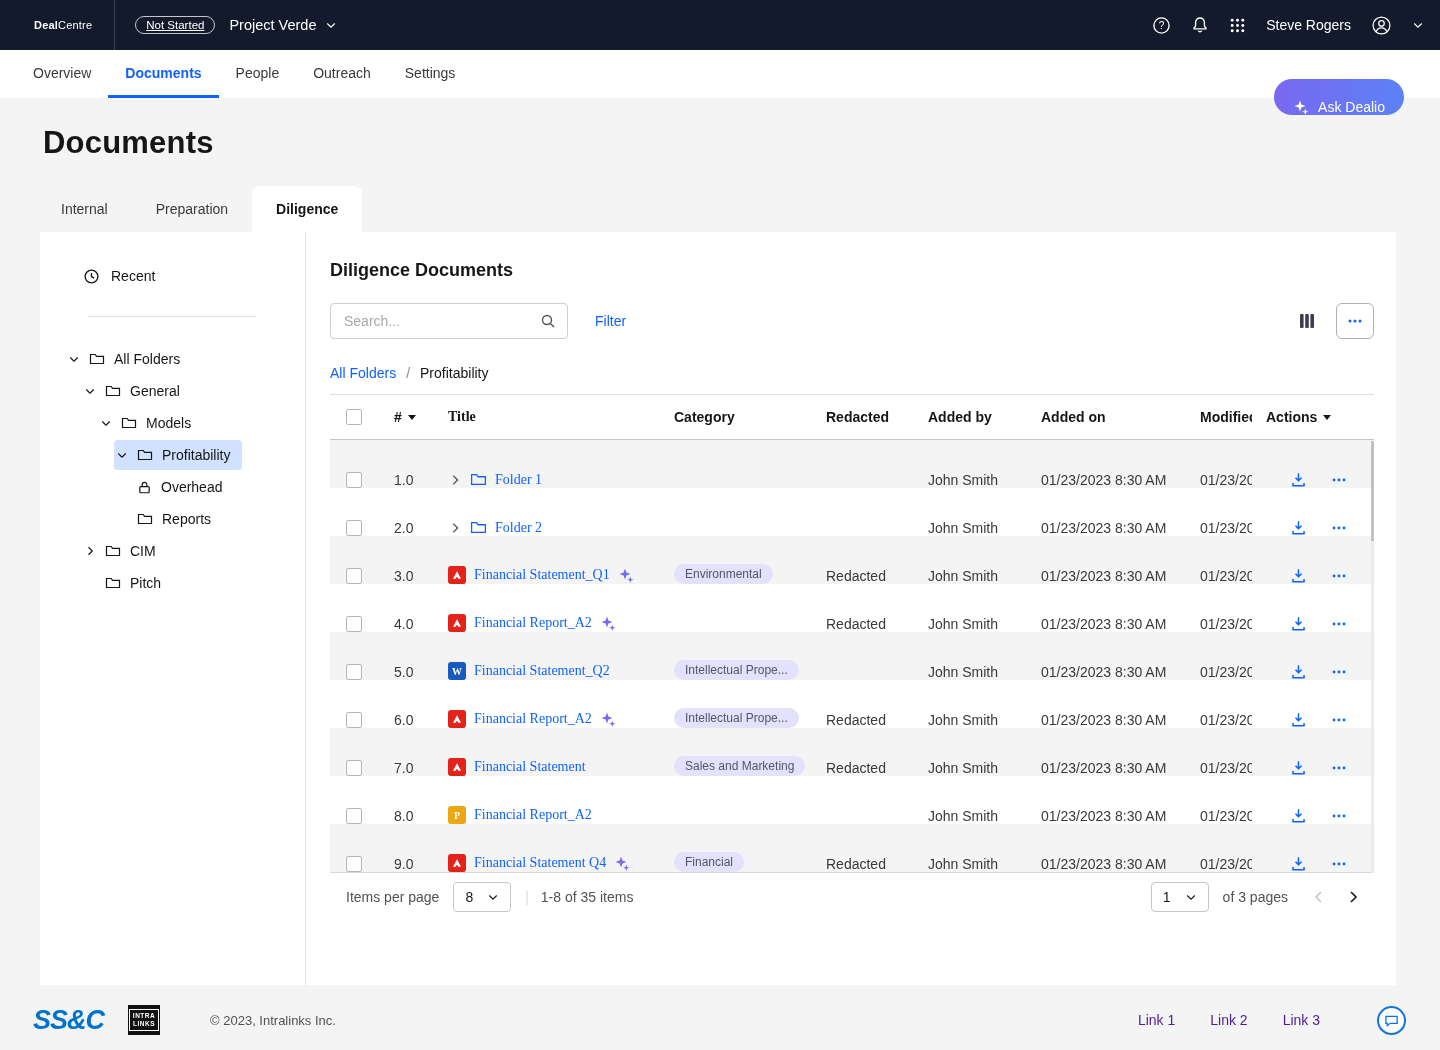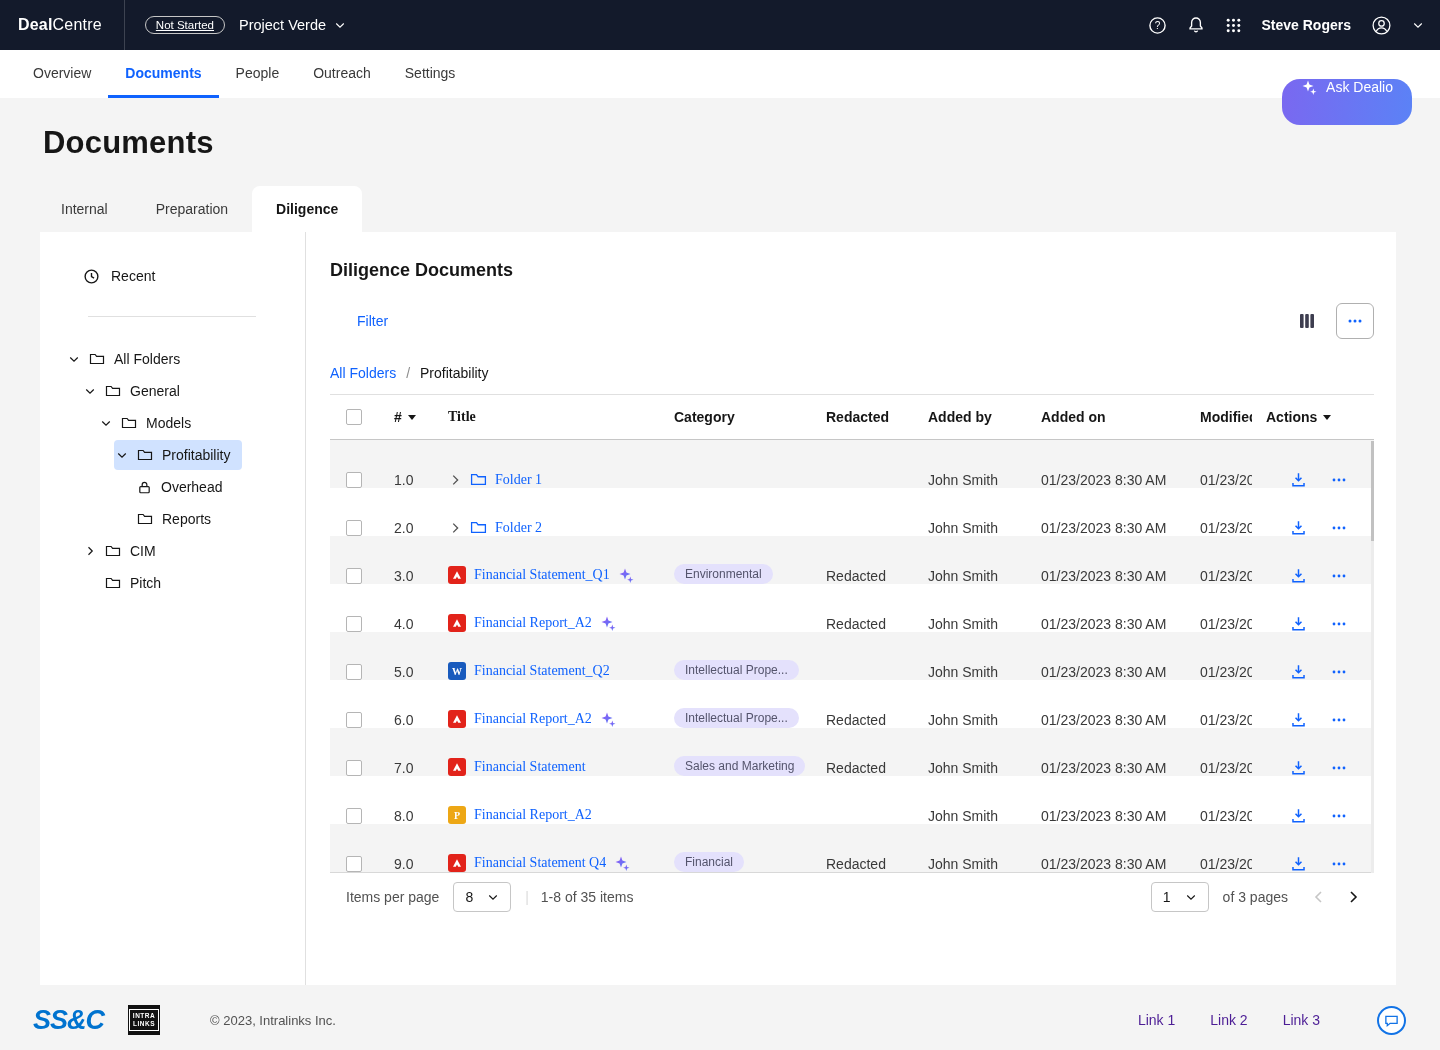--- a/index.html
+++ b/index.html
@@ -6,38 +6,38 @@
   html,body { width:1440px; height:1050px; }
   body {
     font-family:"Liberation Sans", sans-serif;
     background:#f4f4f4; color:#161616; overflow:hidden; position:relative;
   }
   svg { display:block; flex-shrink:0; }
 
   
   .topbar { height:50px; background:#131a2b; display:flex; align-items:center; color:#fff; }
   .brand { display:flex; align-items:center; height:50px; padding:0 22px 0 18px;
-           border-right:1px solid rgba(255,255,255,.18); font-size:16px; letter-spacing:.2px; }
+           border-right:1px solid rgba(255,255,255,.18); font-size:11px; letter-spacing:.2px;margin-left:16px; }
   .brand b { font-weight:700; } .brand span { font-weight:300; }
   .status-badge { margin-left:20px; border:1px solid #c6c6c6; border-radius:11px; font-size:11.5px;
            padding:2px 10px; color:#fff; text-decoration:underline; cursor:pointer; }
   .project { margin-left:14px; font-size:14.5px; display:flex; align-items:center; gap:8px; cursor:pointer; }
   .top-right { margin-left:auto; display:flex; align-items:center; gap:20px; padding-right:16px; }
   .top-icon { cursor:pointer; display:flex; align-items:center; }
-  .username { font-size:14px;font-weight:bold; }
+  .username { font-size:14px; }
 
   
   .navbar { height:48px; background:#fff; display:flex; align-items:stretch; padding-left:16px; }
   .nav-item { padding:0 17px; font-size:14px; color:#393939; display:flex; align-items:center;
               border-bottom:3px solid transparent; cursor:pointer; }
   .nav-item.active { color:#0f62fe; border-bottom-color:#0f62fe; font-weight:700; }
 
-  .ask-dealio { position:absolute; top:79px; right:28px; height:46px; padding:0 19px; border:none;
+  .ask-dealio { position:absolute; top:79px; right:36px; height:36px; padding:0 19px; border:none;
     border-radius:18px; background:linear-gradient(95deg,#7a68f0,#5b82f6); color:#fff; font-size:14px;
-    display:flex; align-items:flex-start; gap:9px; cursor:pointer; z-index:6; font-family:inherit; }
+    display:flex; align-items:flex-end; gap:9px; cursor:pointer; z-index:6; font-family:inherit; }
 
   .page-title { font-size:31px; font-weight:700; margin:27px 0 0 43px; letter-spacing:.2px; }
 
   
   .tabs { display:flex; margin:25px 0 0 37px; }
   .tab { height:46px; padding:0 24px; display:flex; align-items:center; font-size:14px; color:#393939; cursor:pointer; }
   .tab.active { background:#fff; border-radius:8px 8px 0 0; font-weight:700; color:#161616; }
 
   
   .card { margin-left:40px; width:1356px; height:753px; background:#fff; display:flex; }
@@ -300,20 +300,27 @@
           </svg>
         <span>Pitch</span>
       </div>
     </div>
   </div>
 
   <div class="main">
     <div class="section-title">Diligence Documents</div>
 
     <div class="toolbar">
+      <div class="searchbox">
+        <input type="text" placeholder="Search..." style="">
+        <svg width="16" height="16" viewBox="0 0 16 16">
+            <circle cx="7" cy="7" r="4.5" fill="none" stroke="#525252" stroke-width="1.4"></circle>
+            <path d="M10.4 10.4L14 14" stroke="#525252" stroke-width="1.4"></path>
+          </svg>
+      </div>
       <span class="filter-link">Filter</span>
       <div class="toolbar-right">
         <span style="cursor:pointer">
           <svg width="20" height="20" viewBox="0 0 20 20" fill="#3d3d4f">
               <rect x="3" y="3" width="3.6" height="14" rx="1"></rect>
               <rect x="8.2" y="3" width="3.6" height="14" rx="1"></rect>
               <rect x="13.4" y="3" width="3.6" height="14" rx="1"></rect>
             </svg>
         </span>
         <span class="overflow-btn">

